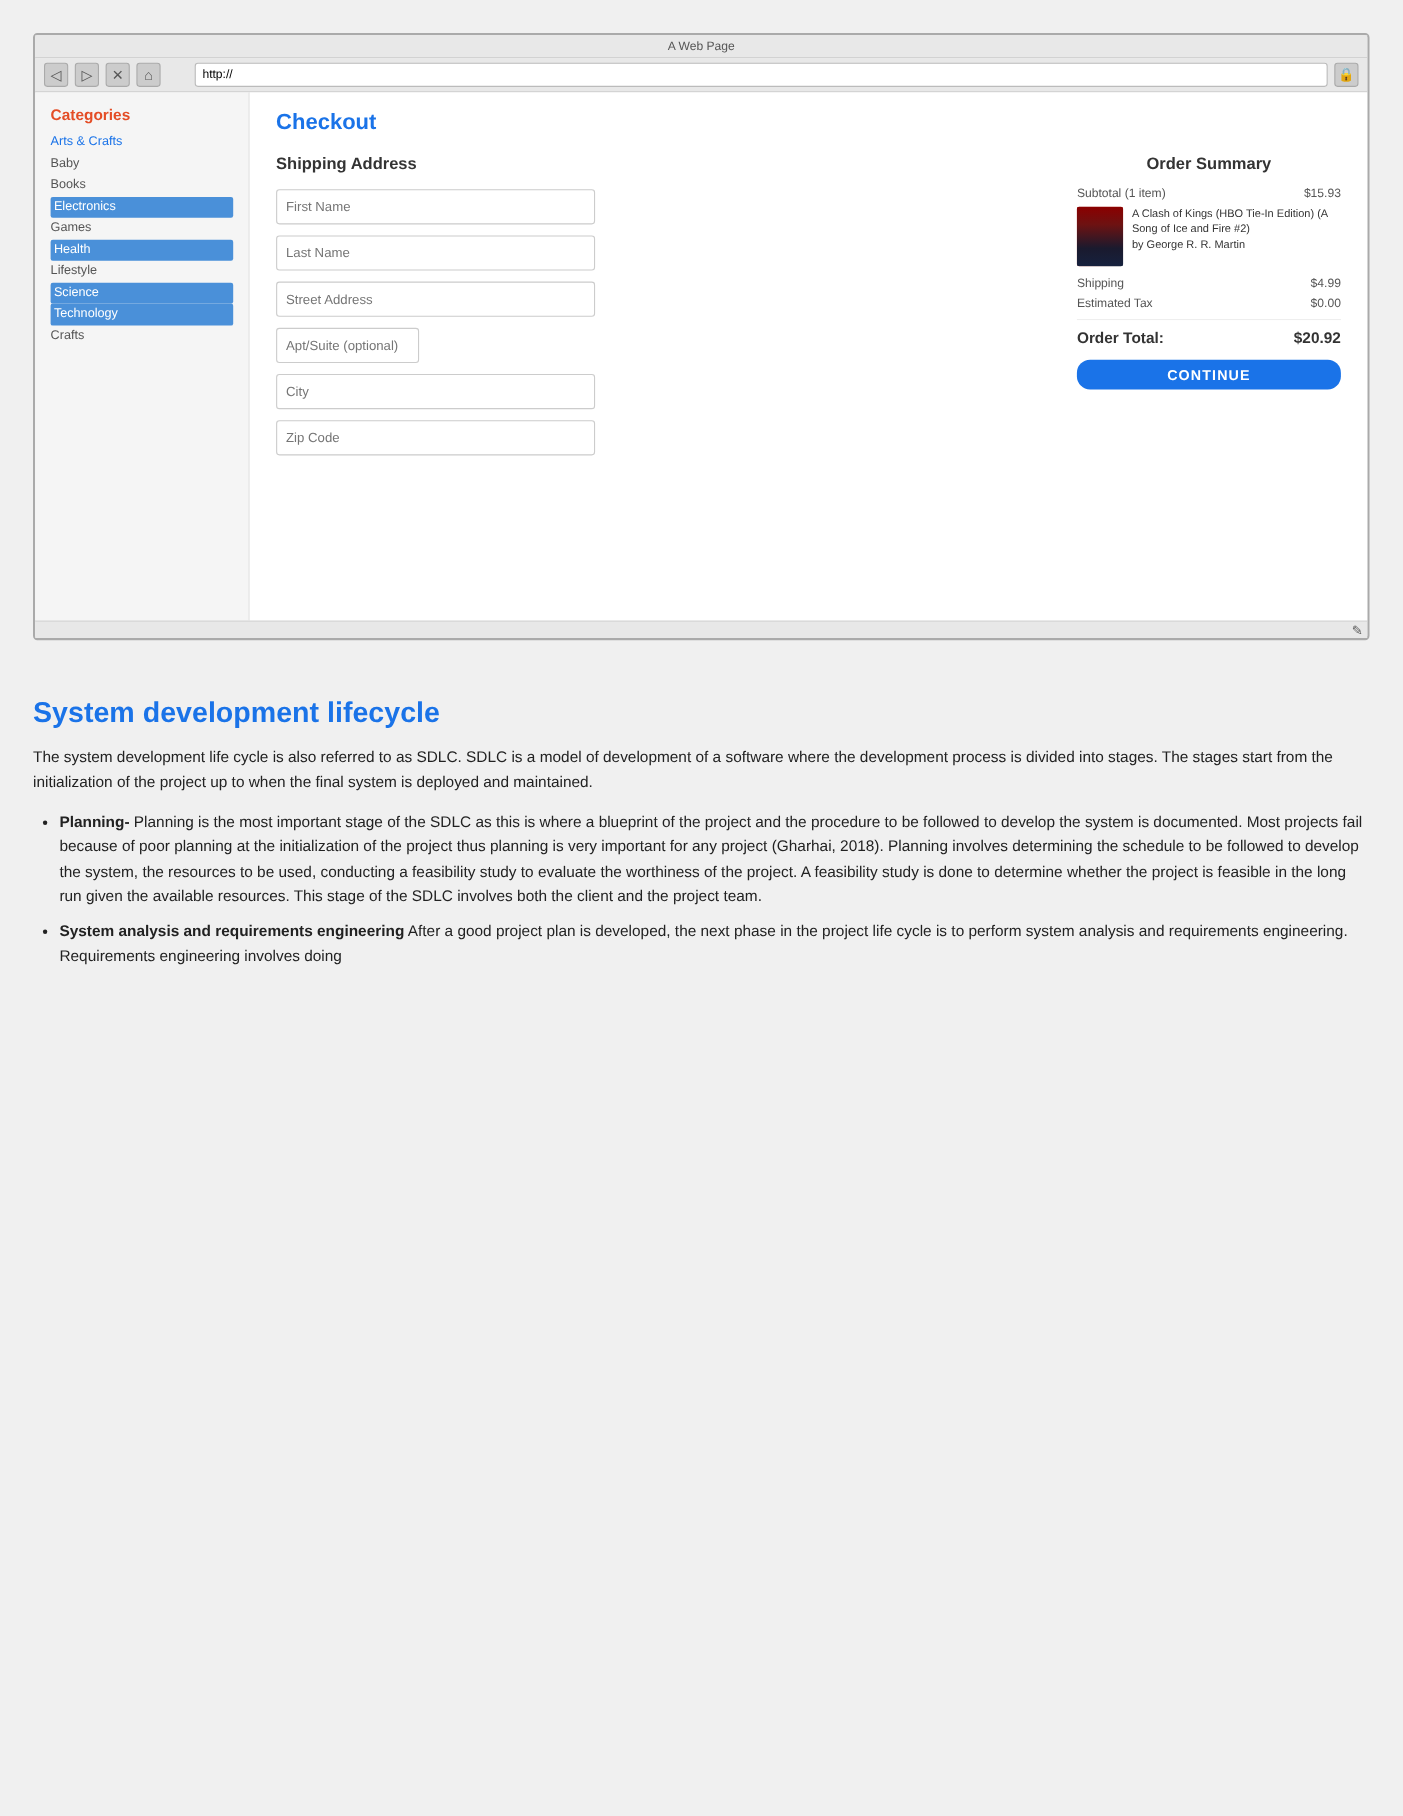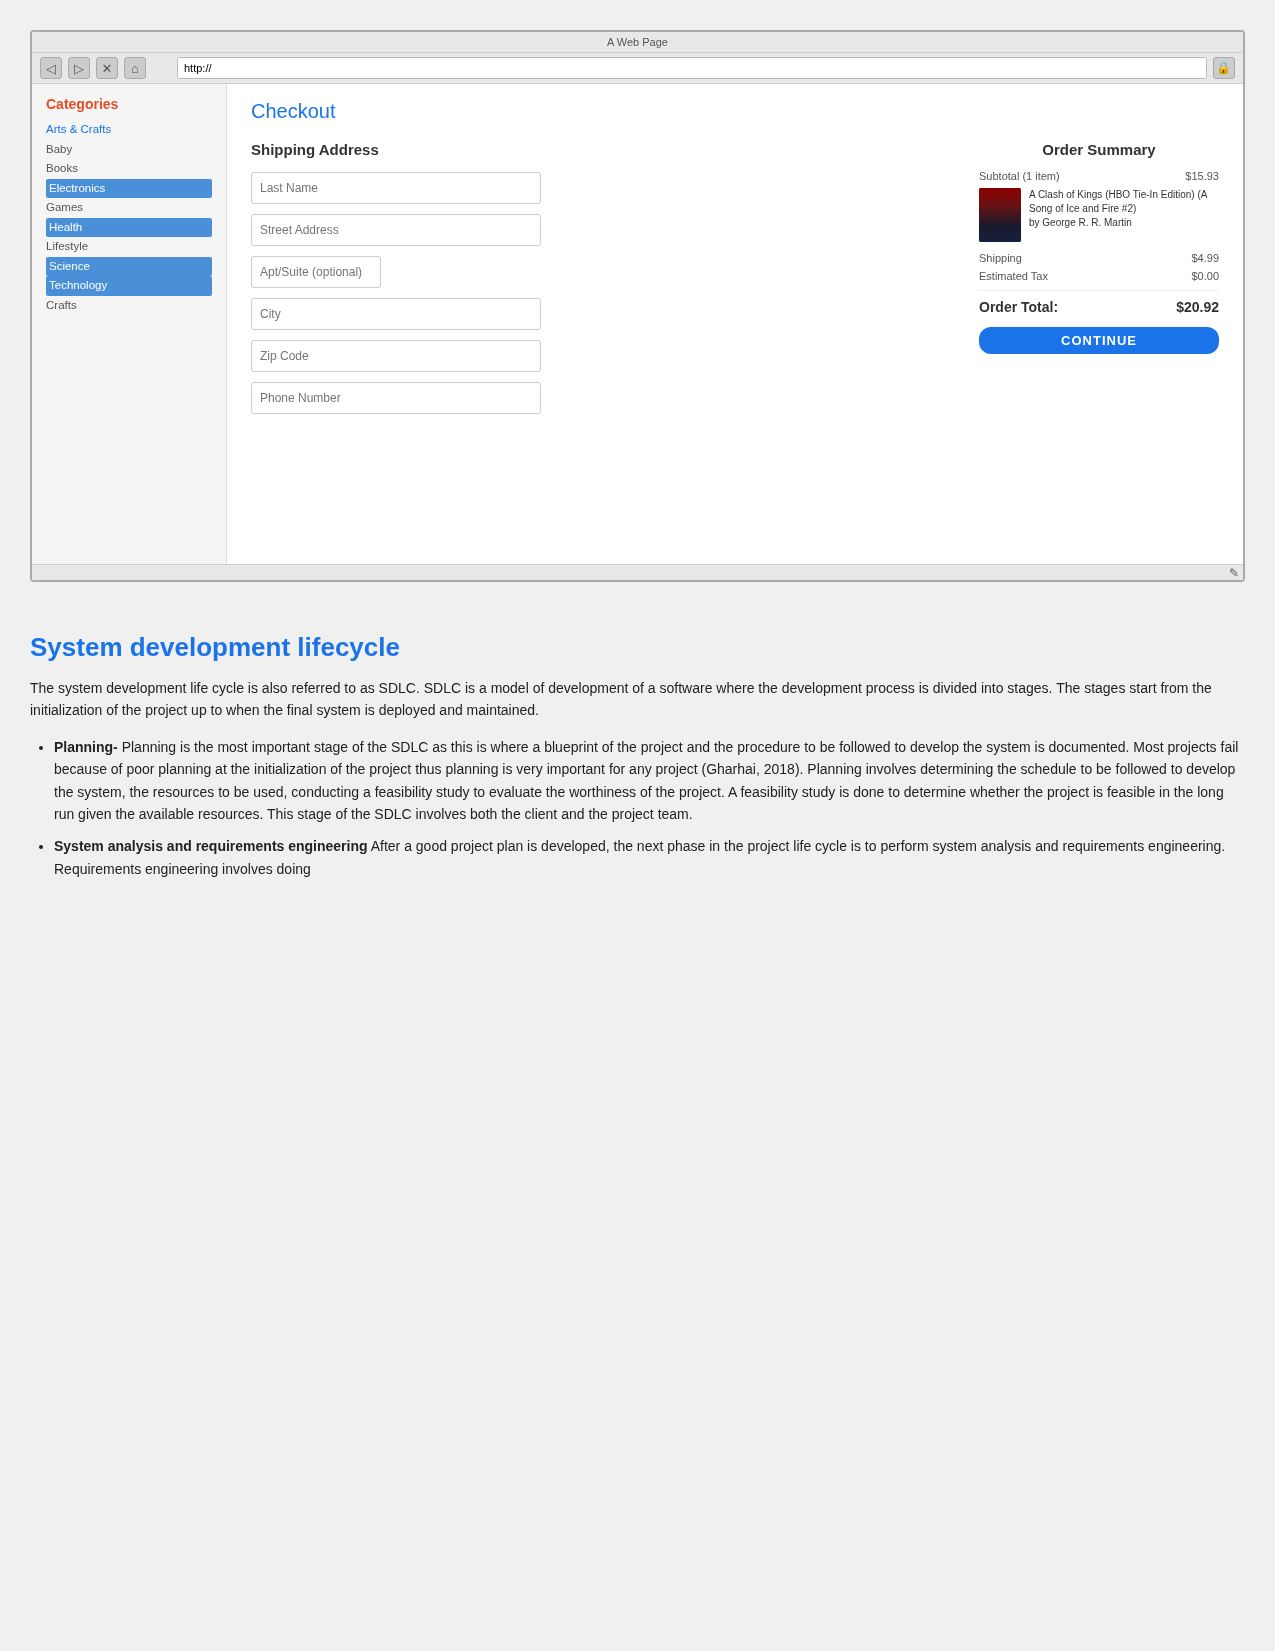--- a/index.html
+++ b/index.html
@@ -94,21 +94,21 @@
 
     
     .main-area {
       flex: 1;
       padding: 16px 24px;
       background: #fff;
     }
     .checkout-title {
       color: #1a73e8;
       font-size: 20px;
-      font-weight: normal;
+      font-weight: bold;
       margin-bottom: 18px;
     }
 
     
     .checkout-layout {
       display: flex;
       gap: 30px;
     }
     .shipping-section {
       flex: 1;
@@ -296,26 +296,26 @@
     </div>
 
     <div class="main-area">
       <div class="checkout-title">Checkout</div>
 
       <div class="checkout-layout">
 
         <div class="shipping-section">
           <div class="shipping-title">Shipping Address</div>
 
+          <input class="form-field" type="text" placeholder="First Name" style="">
           <input class="form-field" type="text" placeholder="Last Name" style="">
           <input class="form-field" type="text" placeholder="Street Address" style="">
           <input class="form-field form-field-small" type="text" placeholder="Apt/Suite (optional)" style="">
           <input class="form-field" type="text" placeholder="City" style="">
           <input class="form-field" type="text" placeholder="Zip Code" style="">
-          <input class="form-field" type="text" placeholder="Phone Number" style="">
         </div>
 
         <div class="order-summary">
           <div class="order-summary-title">Order Summary</div>
 
           <div class="order-line">
             <span>Subtotal (1 item)</span>
             <span>$15.93</span>
           </div>
 

